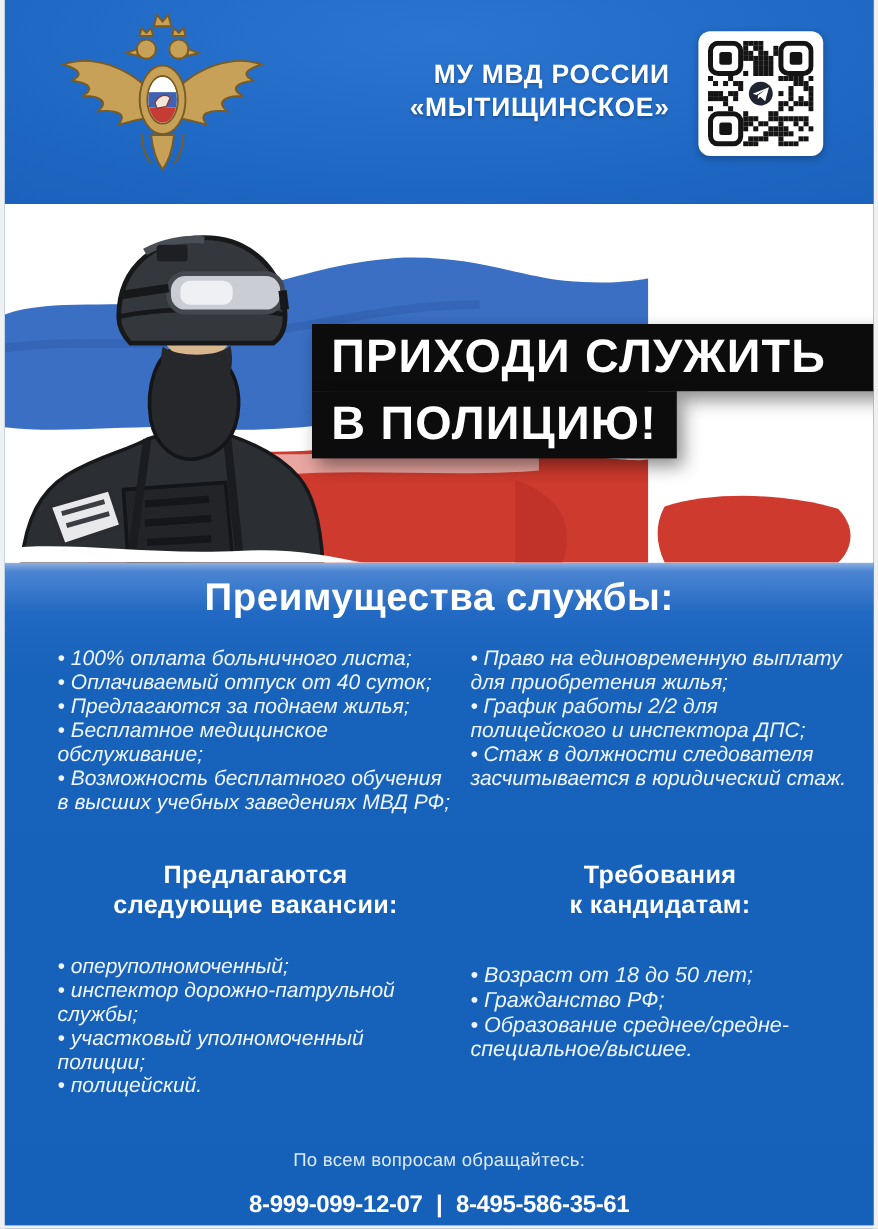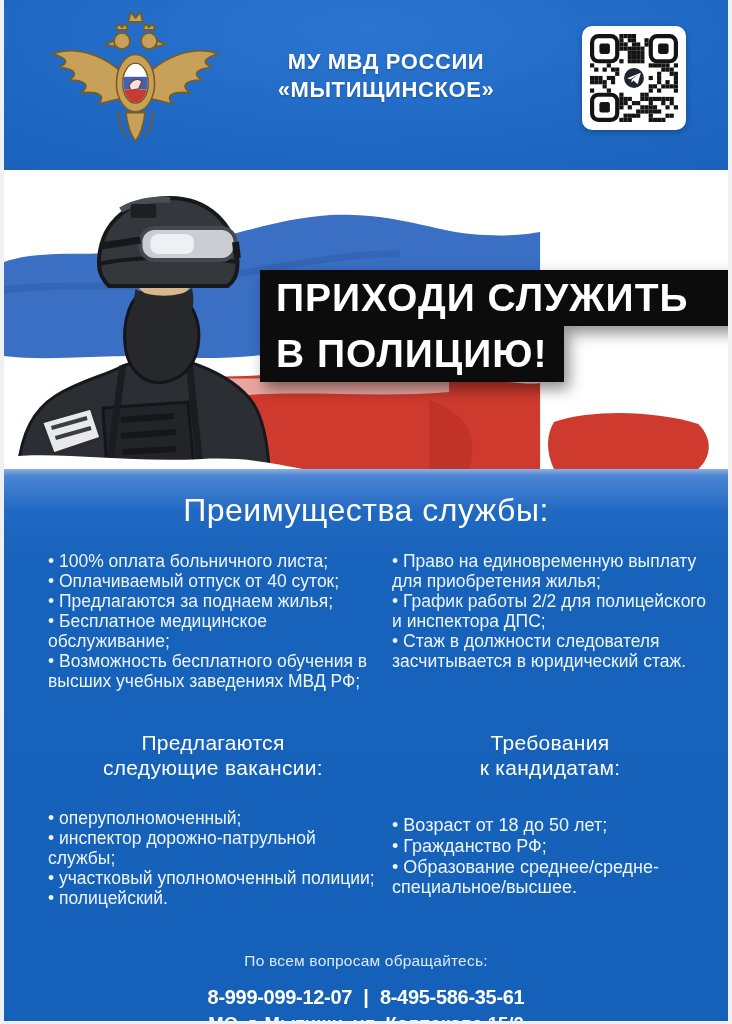--- a/index.html
+++ b/index.html
@@ -14,21 +14,21 @@
 
   
   .header {
     position:relative; height:170px;
     background:radial-gradient(ellipse 120% 160% at 50% 18%, #2b74d0 0%, #1e67c2 45%, #1659b2 100%);
     display:flex; align-items:flex-start;
   }
   .emblem-wrap { position:absolute; left:44px; top:6px; width:175px; height:158px; }
   .header-title {
     position:absolute; left:210px; right:170px; top:48px;
-    text-align:center; color:#ffffff; font-weight:bold;
+    text-align:right; color:#ffffff; font-weight:bold;
     font-size:22px; line-height:1.27; letter-spacing:0.6px;
     text-shadow:0 1px 2px rgba(0,0,0,0.25);
   }
   .qr-box {
     position:absolute; right:42px; top:26px; width:104px; height:104px;
     background:#ffffff; border-radius:10px; padding:8px;
     box-shadow:0 2px 6px rgba(0,0,0,0.25);
   }
   .qr-box svg { width:100%; height:100%; display:block; }
 
@@ -44,37 +44,37 @@
   }
   .banner-line.l1 { width:482px; }
   .banner-line.l2 { margin-top:0; }
 
   
   .body-blue {
     height:555px; color:#eef5fd;
     background:linear-gradient(180deg,#8fb0e2 0px,#4c85d2 7px,#2169c2 42px,#1762ba 95px,#1560b8 100%);
   }
   .benefits-title {
-    padding-top:23px; text-align:center; color:#ffffff;
-    font-weight:normal; font-size:32px; letter-spacing:0.5px;
+    padding-top:10px; text-align:center; color:#ffffff;
+    font-weight:bold; font-size:32px; letter-spacing:0.5px;
   }
   .cols { display:flex; padding:0 20px 0 44px; }
   .benefits-cols { margin-top:23px; }
   .col-left  { width:330px; flex:0 0 330px; }
   .col-gap   { width:14px; flex:0 0 14px; }
   .col-right { width:316px; flex:0 0 316px; }
 
   ul.blist { list-style:none; }
-  ul.blist li { font-size:17.5px; line-height:1.14; }
+  ul.blist li { font-size:17.5px; line-height:1.14;font-style:italic; }
   ul.blist li::before { content:"• "; }
   ul.req li { font-size:18px; line-height:1.16; }
 
   .sub-cols { margin-top:38px; }
   .col-heading {
-    text-align:center; color:#ffffff; font-weight:normal;
+    text-align:center; color:#ffffff; font-weight:bold;
     font-size:21px; line-height:1.22; letter-spacing:0.3px;
   }
   .vac-list { margin-top:28px; }
   .req-list { margin-top:34px; }
 
   
   .footer { margin-top:44px; text-align:center; }
   .contact-note { color:#dcE9f8; font-size:15.5px; letter-spacing:0.2px;text-align:center; }
   .phones {
     margin-top:16px; color:#ffffff; font-weight:bold;

